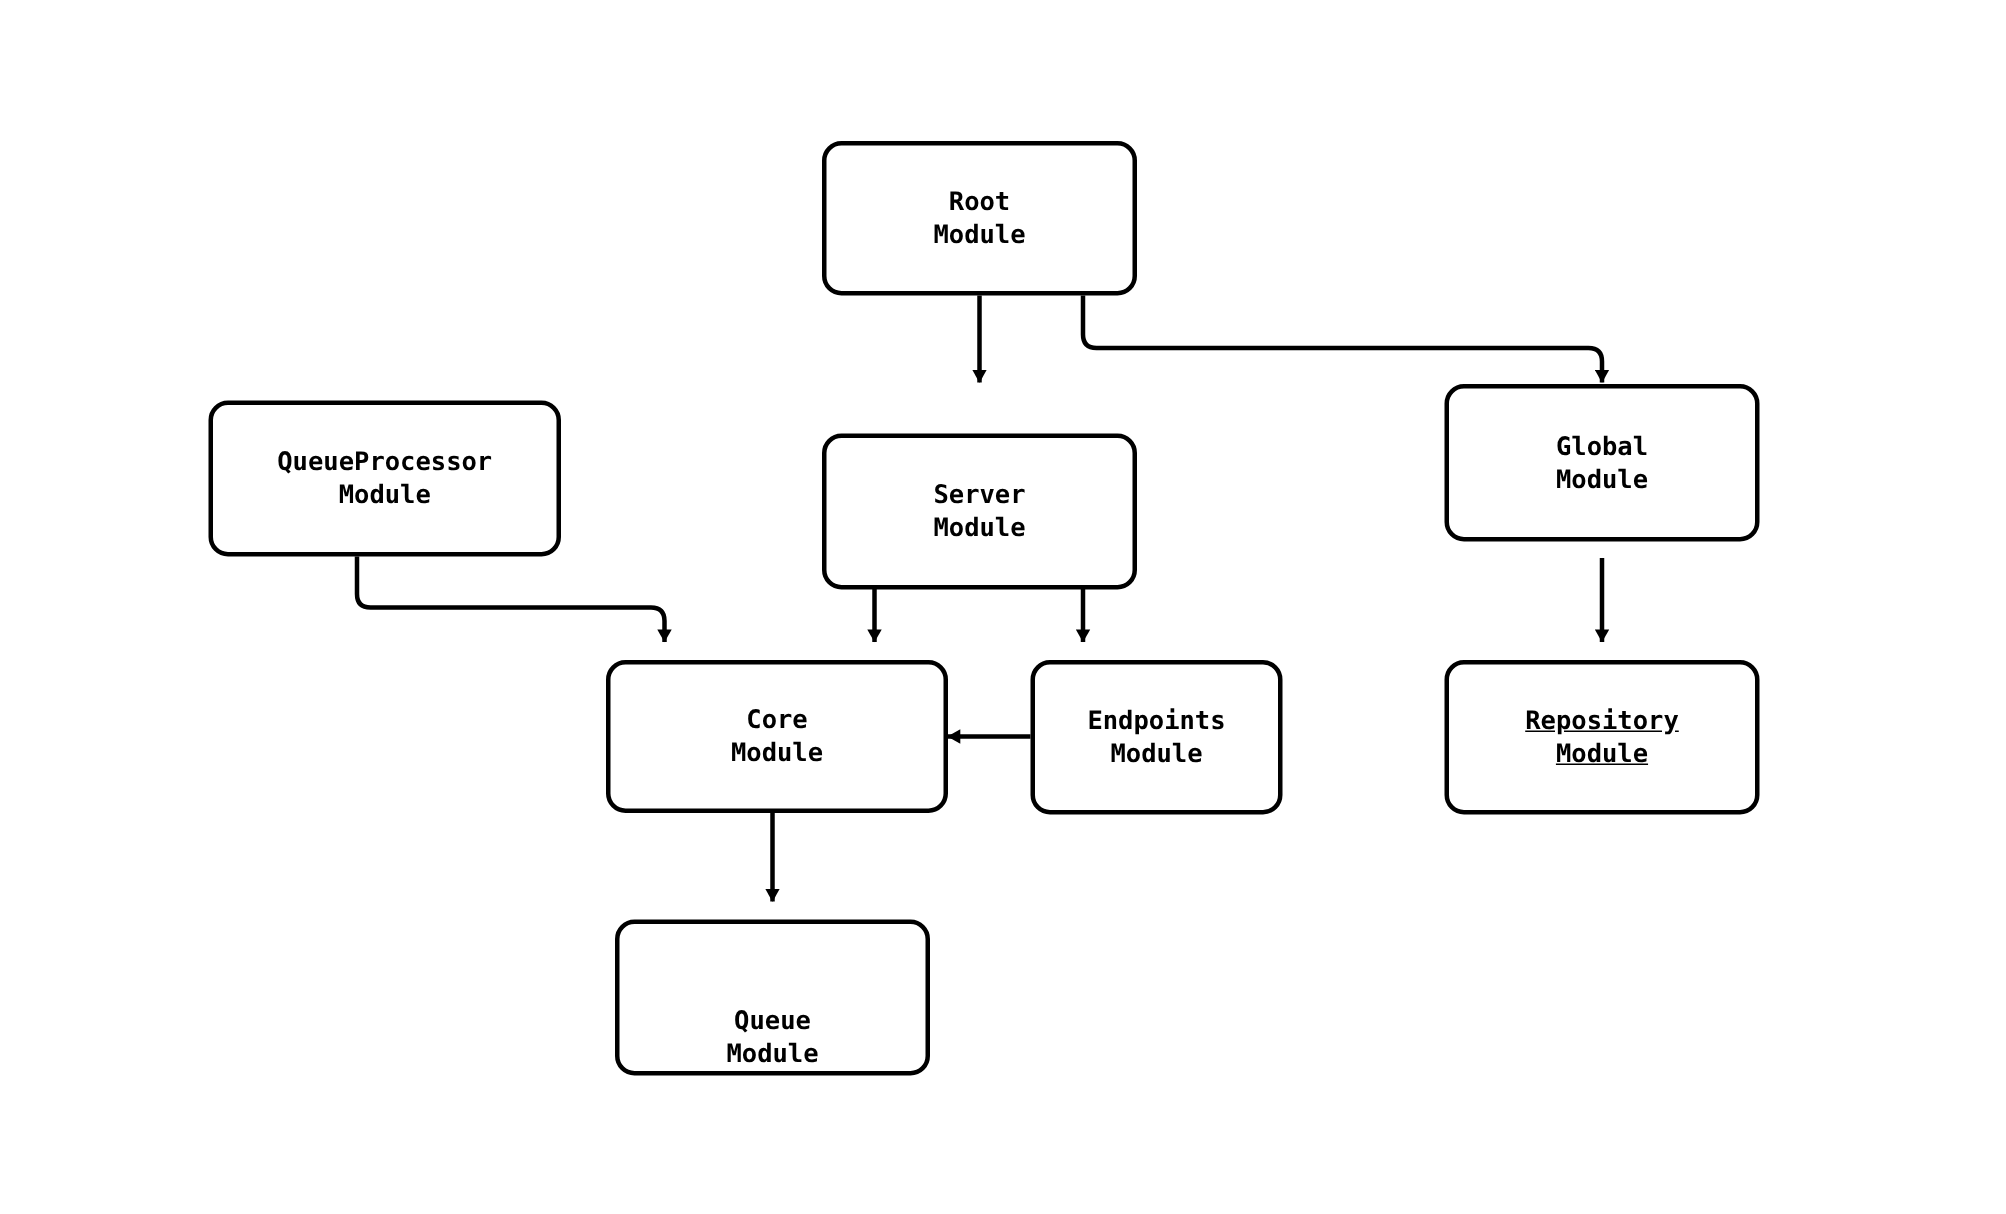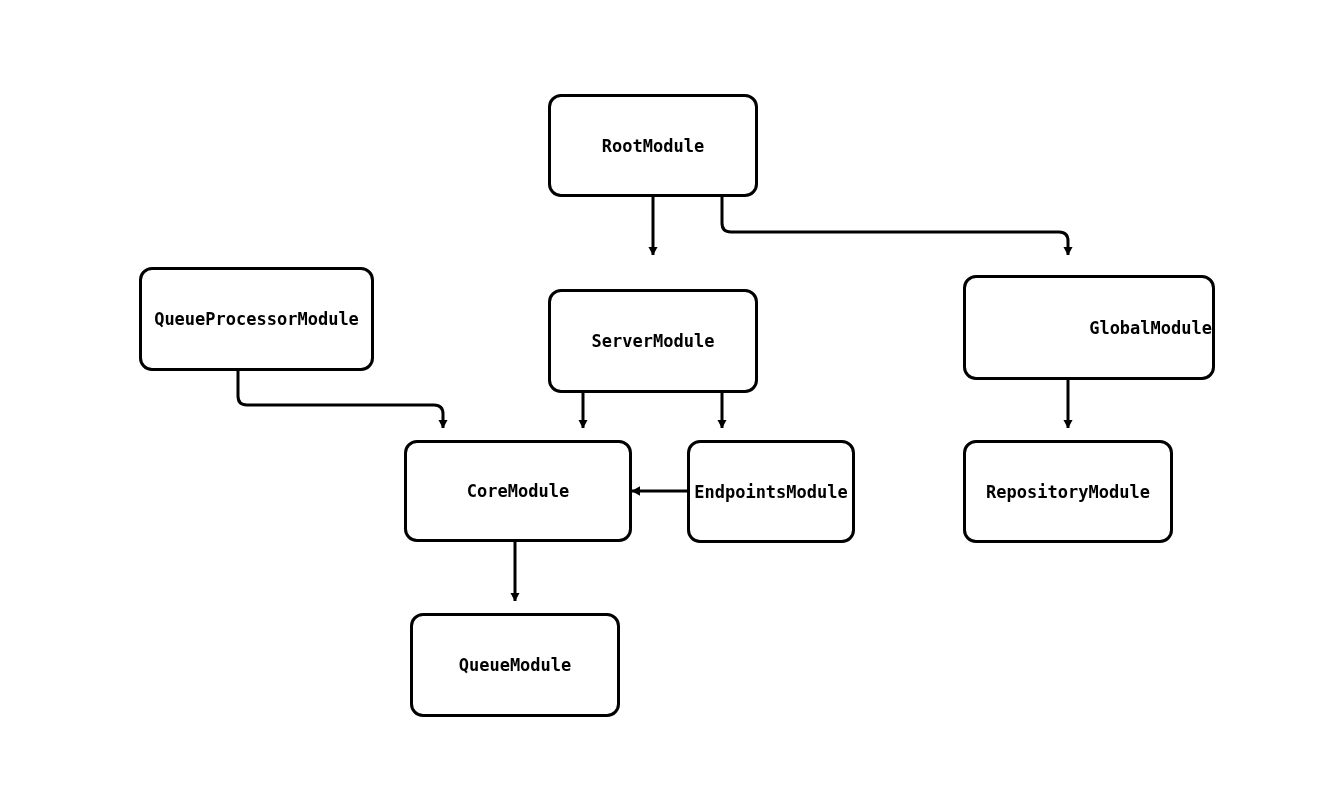--- a/index.html
+++ b/index.html
@@ -28,21 +28,21 @@
     height: 809px;
     pointer-events: none;
   }
   .node {
     position: absolute;
     box-sizing: border-box;
     background: #ffffff;
     border: 3px solid #000000;
     border-radius: 13px;
     display: flex;
-    flex-direction: row;
+    flex-direction: column;
     align-items: center;
     justify-content: center;
     z-index: 2;
   }
   .node-label {
     font-family: "DejaVu Sans Mono", "Liberation Mono", monospace;
     font-size: 17px;
     font-weight: 700;
     line-height: 22px;
     color: #000000;
@@ -94,38 +94,38 @@
   <div class="node" style="left:139px; top:267px; width:235px; height:104px;">
     <div class="node-label">QueueProcessor</div>
     <div class="node-label">Module</div>
   </div>
 
   <div class="node" style="left:548px; top:267px; width:210px; height:104px;margin-top:22px;">
     <div class="node-label">Server</div>
     <div class="node-label">Module</div>
   </div>
 
-  <div class="node" style="left:963px; top:275px; width:252px; height:105px;justify-content:flex-end;">
+  <div class="node" style="left:963px; top:256px; width:210px; height:105px;">
     <div class="node-label">Global</div>
     <div class="node-label">Module</div>
   </div>
 
   <div class="node" style="left:404px; top:440px; width:228px; height:102px;">
     <div class="node-label">Core</div>
     <div class="node-label">Module</div>
   </div>
 
   <div class="node" style="left:687px; top:440px; width:168px; height:103px;">
     <div class="node-label">Endpoints</div>
     <div class="node-label">Module</div>
   </div>
 
-  <div class="node" style="left:963px; top:440px; width:210px; height:103px;">
+  <div class="node" style="left:963px; top:440px; width:210px; height:103px;text-decoration:underline;">
     <div class="node-label">Repository</div>
     <div class="node-label">Module</div>
   </div>
 
-  <div class="node" style="left:410px; top:613px; width:210px; height:104px;">
+  <div class="node" style="left:410px; top:613px; width:210px; height:104px;justify-content:flex-end;">
     <div class="node-label">Queue</div>
     <div class="node-label">Module</div>
   </div>
 
 </div>
 
 </body></html>

